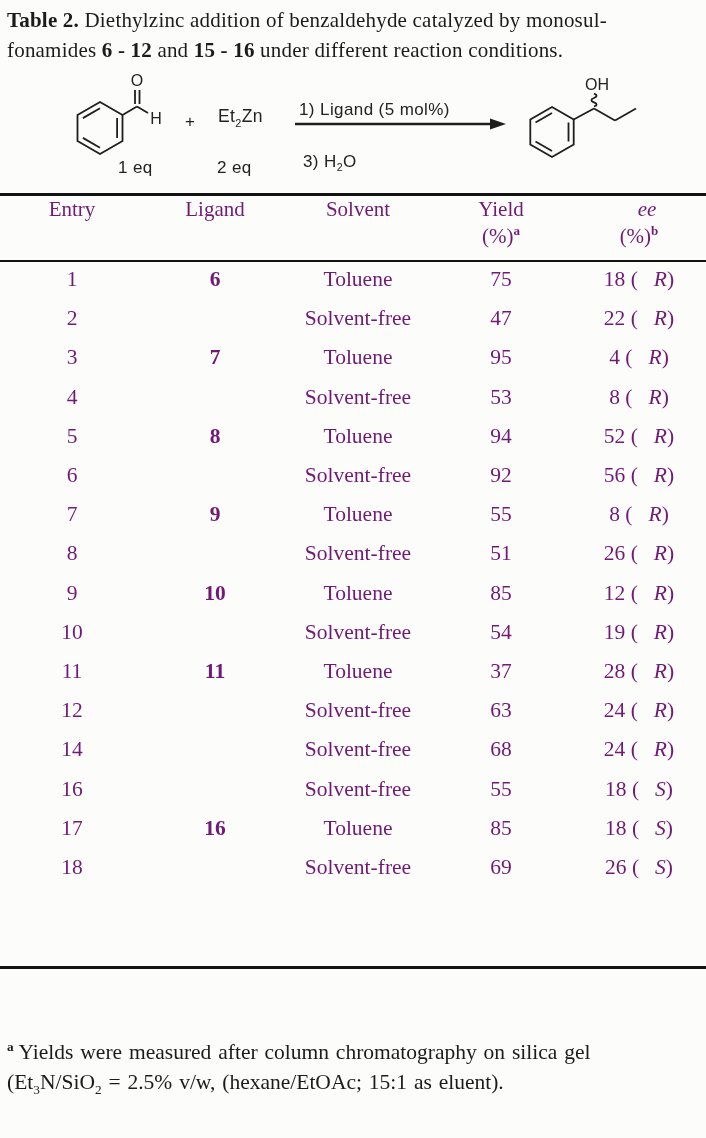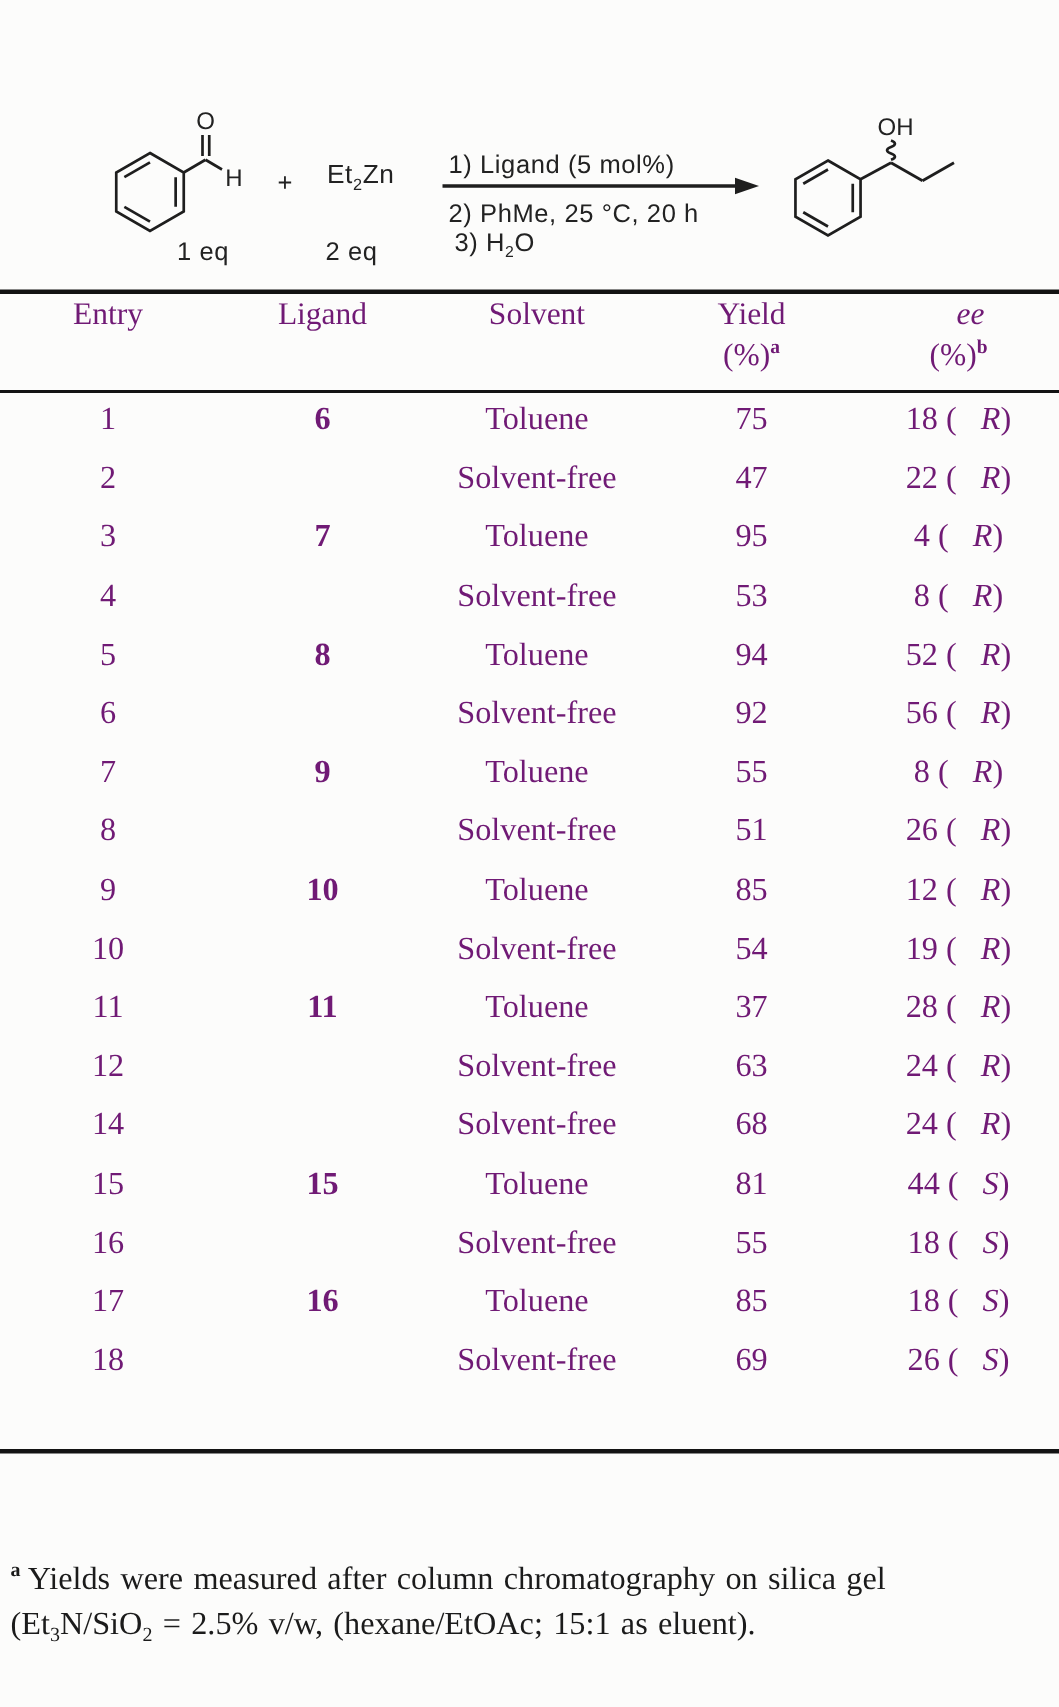--- a/index.html
+++ b/index.html
@@ -58,20 +58,21 @@
     position:absolute; top:1038px; left:7px; width:694px;
     font-size:21.5px; line-height:29.5px; word-spacing:1.5px;
   }
   .footnotes sup { font-weight:bold; }
 </style>
 </head>
 <body>
 
 <div class="page">
 
+  <div class="caption"><span class="b">Table 2.</span><span> Diethylzinc addition of benzaldehyde catalyzed by monosul-</span><br><span>fonamides </span><span class="b">6 - 12</span><span> and </span><span class="b">15 - 16</span><span> under different reaction conditions.</span></div>
 
   <div class="scheme">
     <svg width="706" height="130" viewBox="0 0 706 130">
 
       <g stroke="#1e1e1e" stroke-width="1.8" fill="none">
         <polygon points="100,39 122.5,52 122.5,78 100,91 77.5,78 77.5,52"></polygon>
         <line x1="117.1" y1="55.1" x2="117.1" y2="74.9"></line>
         <line x1="100" y1="84.8" x2="82.9" y2="74.9"></line>
         <line x1="82.9" y1="55.1" x2="100" y2="45.2"></line>
         <line x1="122.5" y1="52" x2="137" y2="43.5"></line>
@@ -98,21 +99,20 @@
         <line x1="615" y1="57.5" x2="636" y2="45.5"></line>
         <text class="atom-label" x="597" y="27" text-anchor="middle" stroke="none" fill="#222">OH</text>
       </g>
     </svg>
 
     <span class="lbl lbl-eq1">1 eq</span>
     <span class="lbl lbl-plus">+</span>
     <span class="lbl lbl-et2zn"><span>Et</span><sub>2</sub><span>Zn</span></span>
     <span class="lbl lbl-eq2">2 eq</span>
     <span class="lbl lbl-c1">1) Ligand (5 mol%)</span>
-    <span class="lbl lbl-c2">2) PhMe, 25 °C, 20 h</span>
     <span class="lbl lbl-c3"><span>3) H</span><sub>2</sub><span>O</span></span>
   </div>
 
   <div class="rule rule-top"></div>
   <div class="rule rule-mid"></div>
   <div class="rule rule-bot"></div>
 
   <table class="data">
     <colgroup>
       <col style="width:144px">
@@ -229,27 +229,20 @@
 
 
     <tr>
       <td class="c-entry">14</td>
       <td class="c-ligand"></td>
       <td class="c-solvent">Solvent-free</td>
       <td class="c-yield">68</td>
       <td class="c-ee">24 (<span class="i">R</span>)</td>
     </tr>
 
-    <tr>
-      <td class="c-entry">15</td>
-      <td class="c-ligand">15</td>
-      <td class="c-solvent">Toluene</td>
-      <td class="c-yield">81</td>
-      <td class="c-ee">44 (<span class="i">S</span>)</td>
-    </tr>
 
     <tr>
       <td class="c-entry">16</td>
       <td class="c-ligand"></td>
       <td class="c-solvent">Solvent-free</td>
       <td class="c-yield">55</td>
       <td class="c-ee">18 (<span class="i">S</span>)</td>
     </tr>
 
     <tr>

